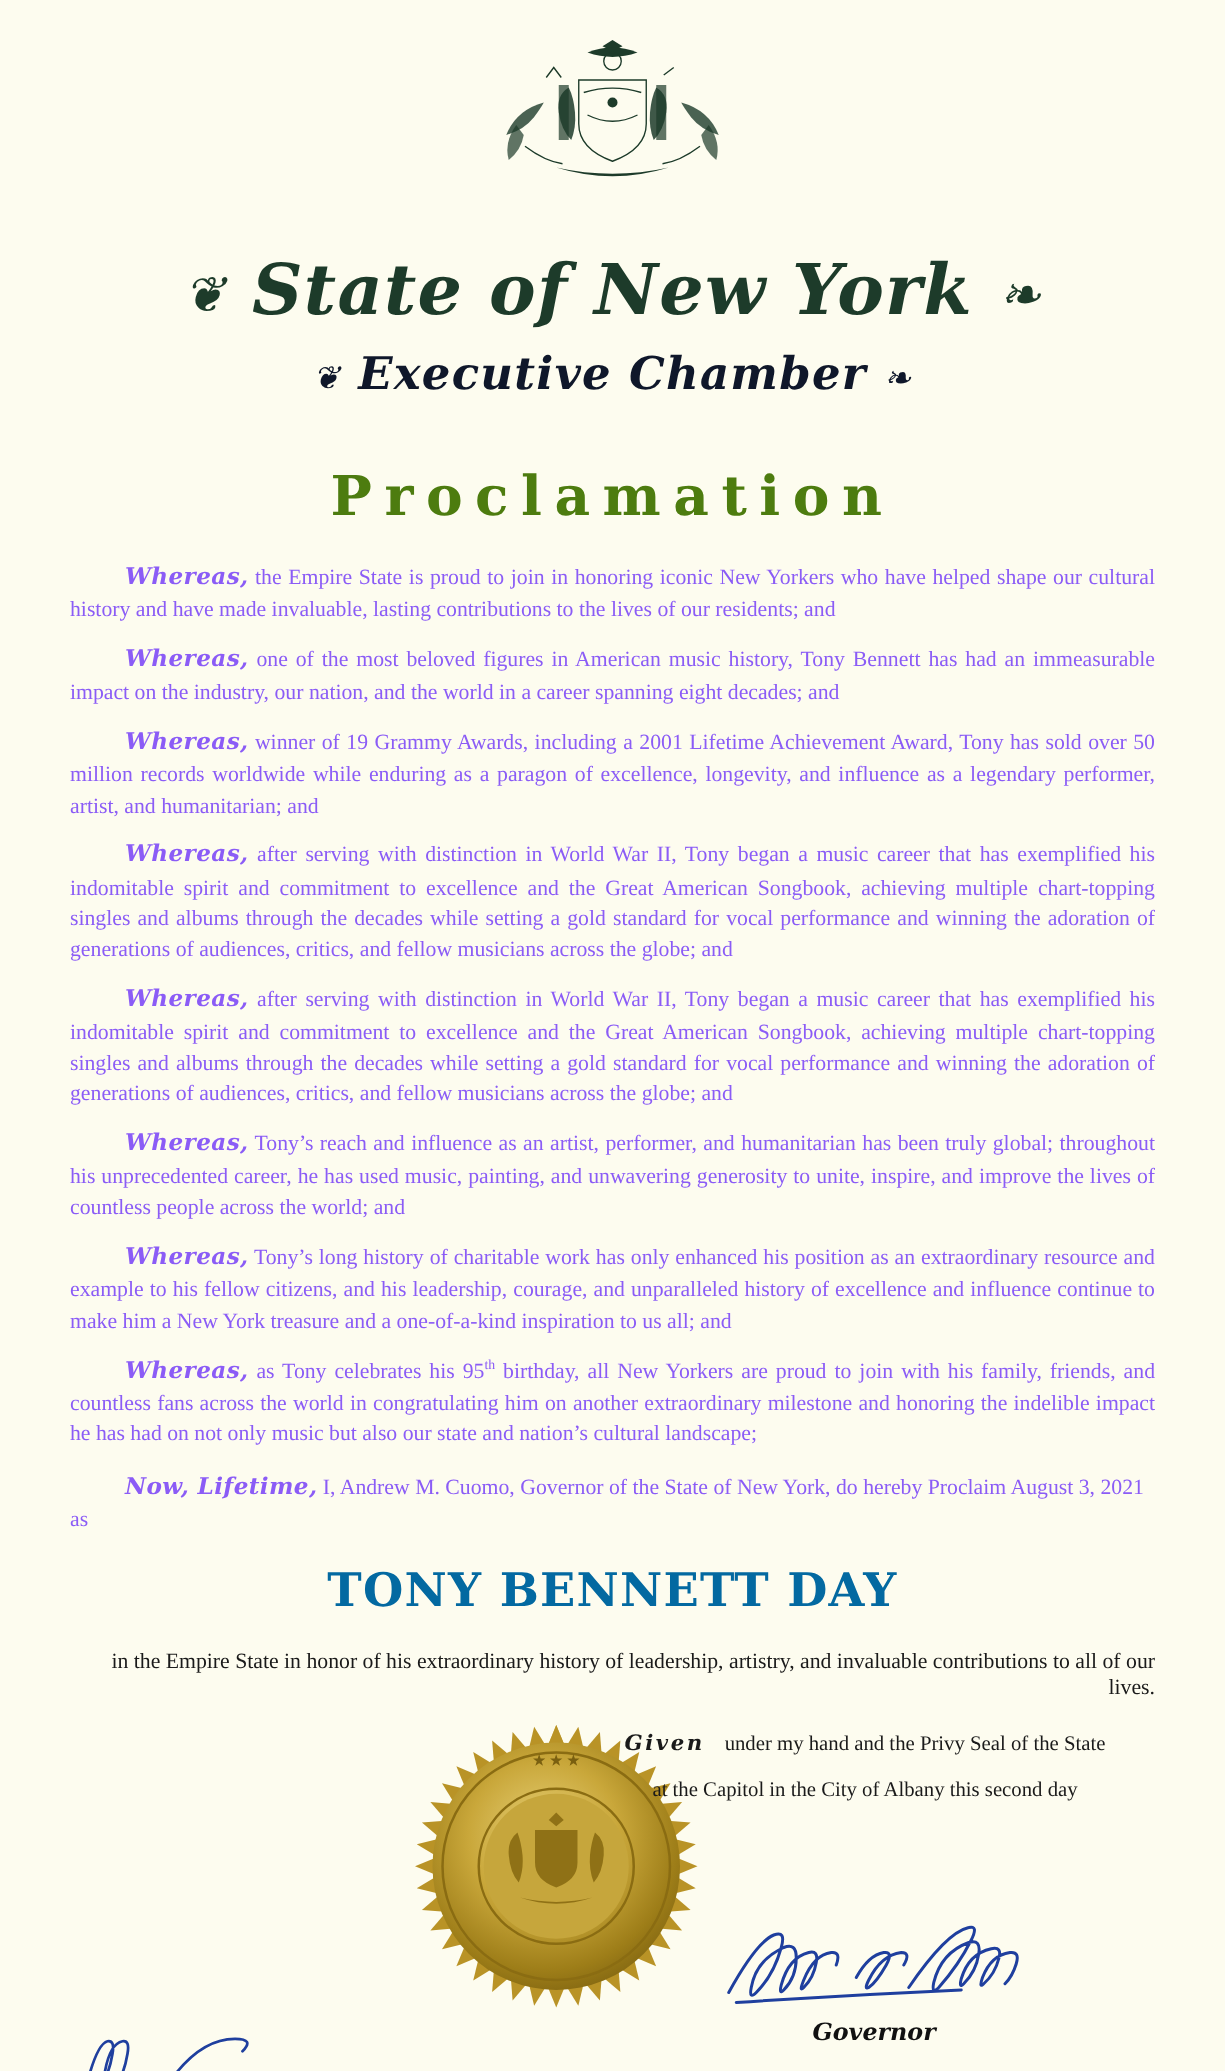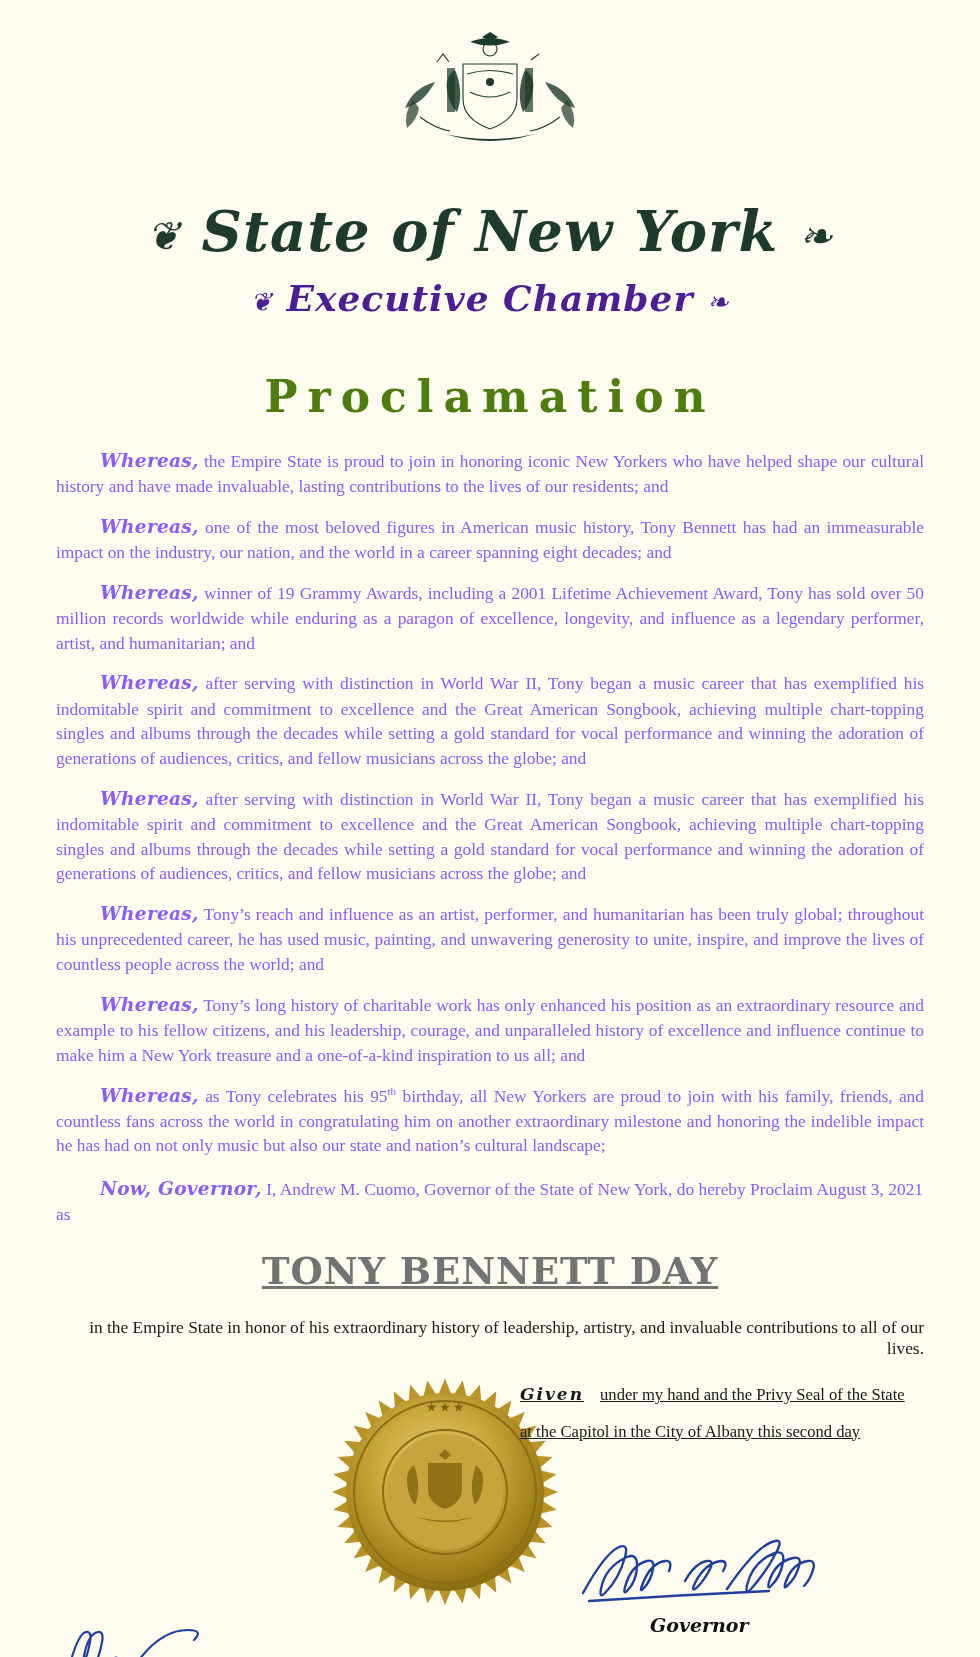--- a/index.html
+++ b/index.html
@@ -54,21 +54,21 @@
     font-weight: normal;
     vertical-align: middle;
     color: #1d3b2a;
   }
   .chamber-line {
     text-align: center;
     font-family: "DejaVu Serif", serif;
     font-weight: bold;
     font-style: italic;
     font-size: 36px;
-    color: #4c1d95;
+    color: #0f172a;
     margin-top: 16px;
     letter-spacing: 1px;
   }
   .chamber-line .flourish-left,
   .chamber-line .flourish-right {
     font-size: 26px;
     font-weight: normal;
   }
 
   
@@ -114,22 +114,21 @@
     text-align: left;
   }
 
   .honoree {
     text-align: center;
     font-family: "DejaVu Serif", serif;
     font-weight: bold;
     font-size: 37px;
     letter-spacing: 1px;
     margin: 22px 0 24px 0;
-    color: #737373;
-    text-decoration: underline;
+    color: #0369a1;
   }
 
   .closing {
     text-align: right;
     font-family: Liberation Serif, serif;
     font-size: 17.4px;
     margin: 0 0 12px 0;
   }
 
   
@@ -140,25 +139,24 @@
   }
   .seal {
     position: absolute;
     left: 330px;
     top: 6px;
     width: 230px;
     height: 230px;
   }
   .given-block {
     position: absolute;
-    left: 520px;
+    left: 492px;
     top: 12px;
     width: 400px;
-    text-align: left;
-    text-decoration: underline;
+    text-align: center;
   }
   .given-line {
     font-family: "Liberation Serif", serif;
     font-size: 16.6px;
     line-height: 1.35;
     margin-bottom: 14px;
   }
   .given-word {
     font-family: "DejaVu Serif", serif;
     font-weight: bold;
@@ -259,21 +257,21 @@
     <p class="para"><span class="indent"></span><span class="lead">Whereas,</span><span> after serving with distinction in World War II, Tony began a music career that has exemplified his indomitable spirit and commitment to excellence and the Great American Songbook, achieving multiple chart-topping singles and albums through the decades while setting a gold standard for vocal performance and winning the adoration of generations of audiences, critics, and fellow musicians across the globe; and</span></p>
 
     <p class="para"><span class="indent"></span><span class="lead">Whereas,</span><span> after serving with distinction in World War II, Tony began a music career that has exemplified his indomitable spirit and commitment to excellence and the Great American Songbook, achieving multiple chart-topping singles and albums through the decades while setting a gold standard for vocal performance and winning the adoration of generations of audiences, critics, and fellow musicians across the globe; and</span></p>
 
     <p class="para"><span class="indent"></span><span class="lead">Whereas,</span><span> Tony’s reach and influence as an artist, performer, and humanitarian has been truly global; throughout his unprecedented career, he has used music, painting, and unwavering generosity to unite, inspire, and improve the lives of countless people across the world; and</span></p>
 
     <p class="para"><span class="indent"></span><span class="lead">Whereas,</span><span> Tony’s long history of charitable work has only enhanced his position as an extraordinary resource and example to his fellow citizens, and his leadership, courage, and unparalleled history of excellence and influence continue to make him a New York treasure and a one-of-a-kind inspiration to us all; and</span></p>
 
     <p class="para"><span class="indent"></span><span class="lead">Whereas,</span><span> as Tony celebrates his 95</span><span class="sup">th</span><span> birthday, all New Yorkers are proud to join with his family, friends, and countless fans across the world in congratulating him on another extraordinary milestone and honoring the indelible impact he has had on not only music but also our state and nation’s cultural landscape;</span></p>
 
-    <p class="para now-para"><span class="indent"></span><span class="lead">Now, Governor,</span><span> I, Andrew M. Cuomo, Governor of the State of New York, do hereby Proclaim August 3, 2021 as</span></p>
+    <p class="para now-para"><span class="indent"></span><span class="lead">Now, Lifetime,</span><span> I, Andrew M. Cuomo, Governor of the State of New York, do hereby Proclaim August 3, 2021 as</span></p>
 
     <div class="honoree">TONY BENNETT DAY</div>
 
     <p class="closing">in the Empire State in honor of his extraordinary history of leadership, artistry, and invaluable contributions to all of our lives.</p>
   </div>
 
   <div class="signature-zone">
 
     <span class="seal">
       <svg viewBox="0 0 230 230" width="230" height="230" aria-hidden="true">

